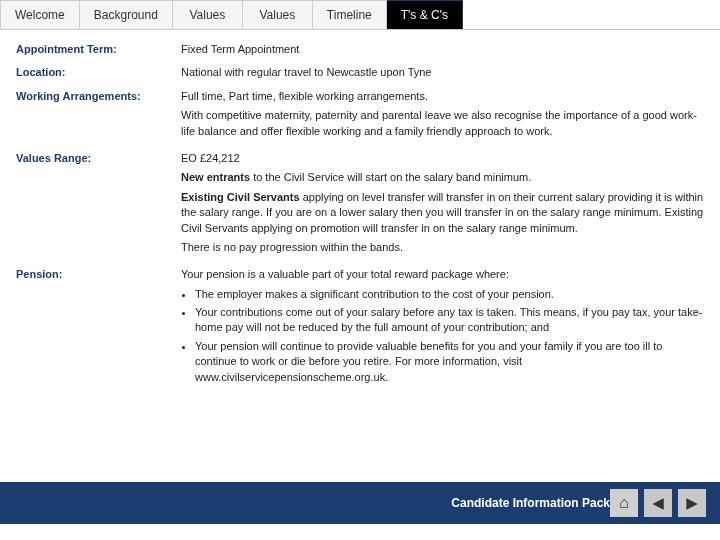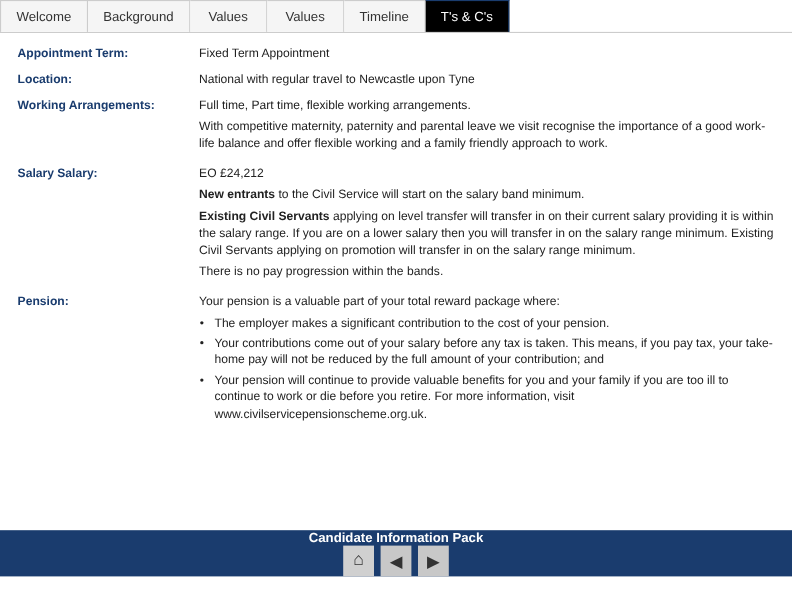--- a/index.html
+++ b/index.html
@@ -88,21 +88,20 @@
 
     
     .footer {
       height: 42px;
       background: #1a3c6e;
       display: flex;
       align-items: center;
       justify-content: flex-end;
       padding: 0 14px;
       position: relative;
-      flex-direction: column;
     }
     .footer-title {
       color: #fff;
       font-size: 12px;
       font-weight: bold;
     }
     .footer-icons {
       display: flex;
       align-items: center;
       gap: 6px;
@@ -141,25 +140,25 @@
       <div class="info-value">Fixed Term Appointment</div>
     </div>
     <div class="info-row">
       <div class="info-label">Location:</div>
       <div class="info-value">National with regular travel to Newcastle upon Tyne</div>
     </div>
     <div class="info-row">
       <div class="info-label">Working Arrangements:</div>
       <div class="info-value">
         <p>Full time, Part time, flexible working arrangements.</p>
-        <p>With competitive maternity, paternity and parental leave we visit recognise the importance of a good work-life balance and offer flexible working and a family friendly approach to work.</p>
+        <p>With competitive maternity, paternity and parental leave we also recognise the importance of a good work-life balance and offer flexible working and a family friendly approach to work.</p>
       </div>
     </div>
     <div class="info-row">
-      <div class="info-label">Salary Salary:</div>
+      <div class="info-label">Values Range:</div>
       <div class="info-value">
         <p>EO £24,212</p>
         <p><span class="bold-text">New entrants</span> to the Civil Service will start on the salary band minimum.</p>
         <p><span class="bold-text">Existing Civil Servants</span> applying on level transfer will transfer in on their current salary providing it is within the salary range. If you are on a lower salary then you will transfer in on the salary range minimum. Existing Civil Servants applying on promotion will transfer in on the salary range minimum.</p>
         <p>There is no pay progression within the bands.</p>
       </div>
     </div>
     <div class="info-row">
       <div class="info-label">Pension:</div>
       <div class="info-value">

